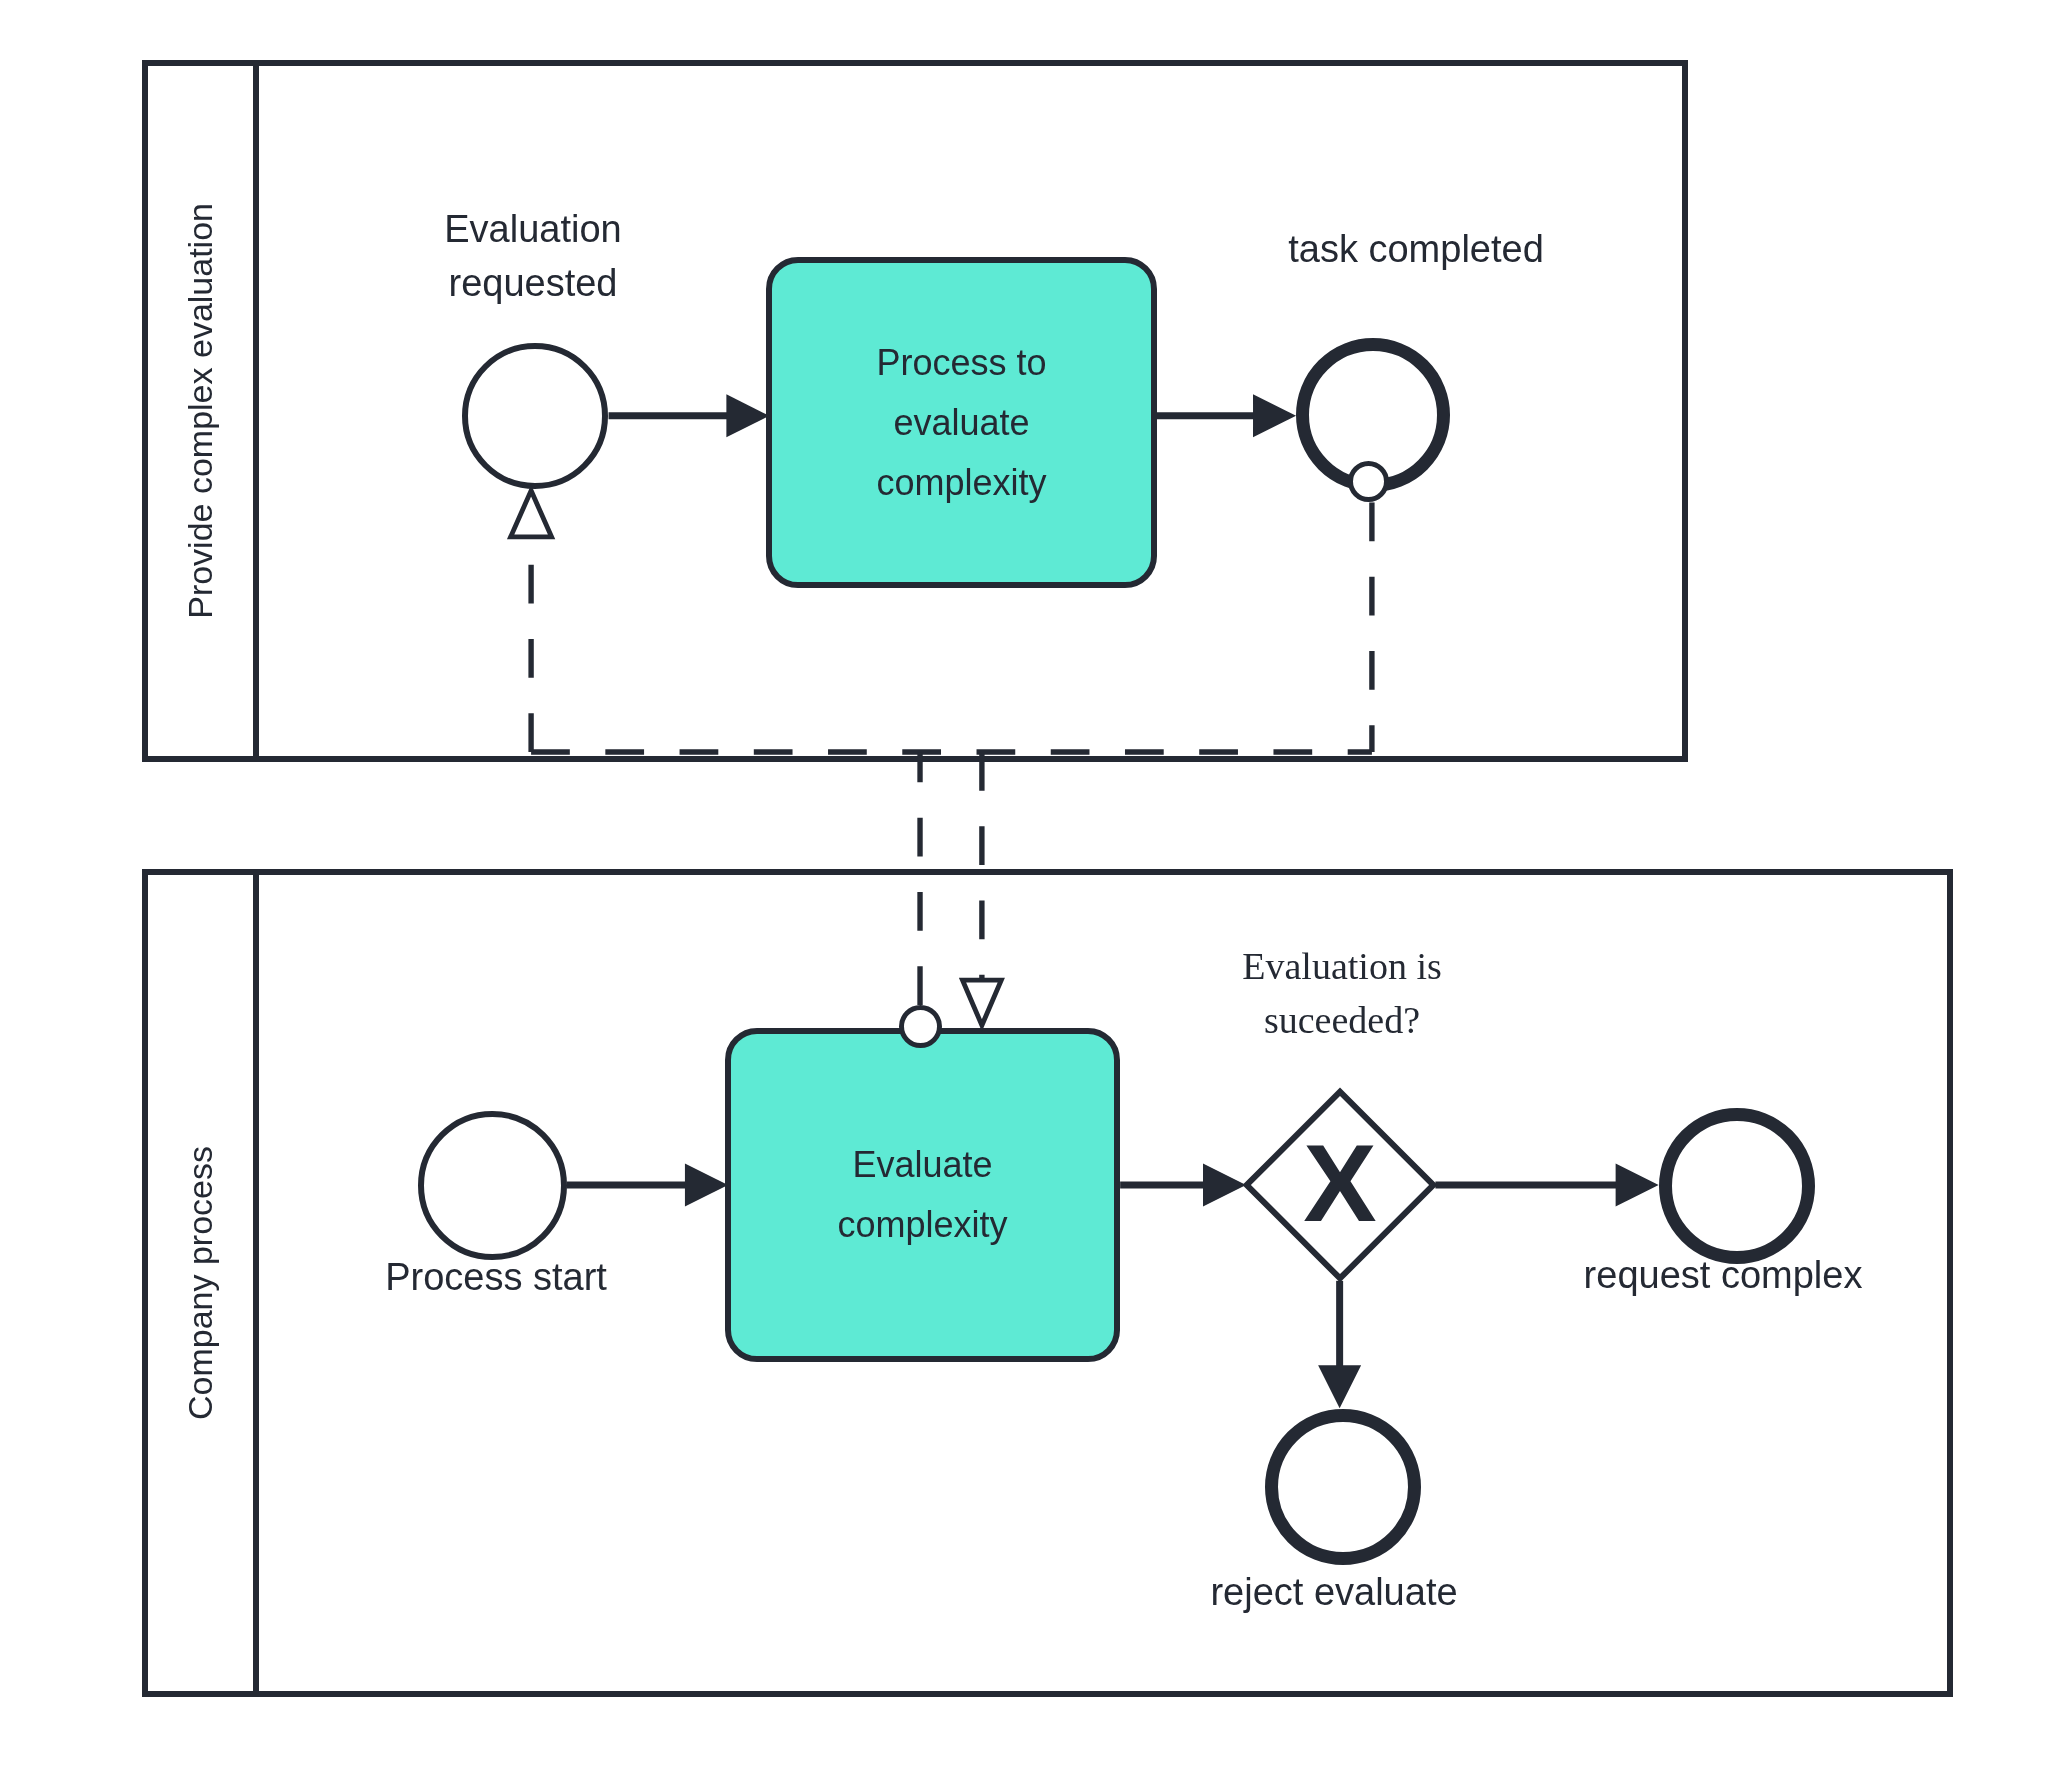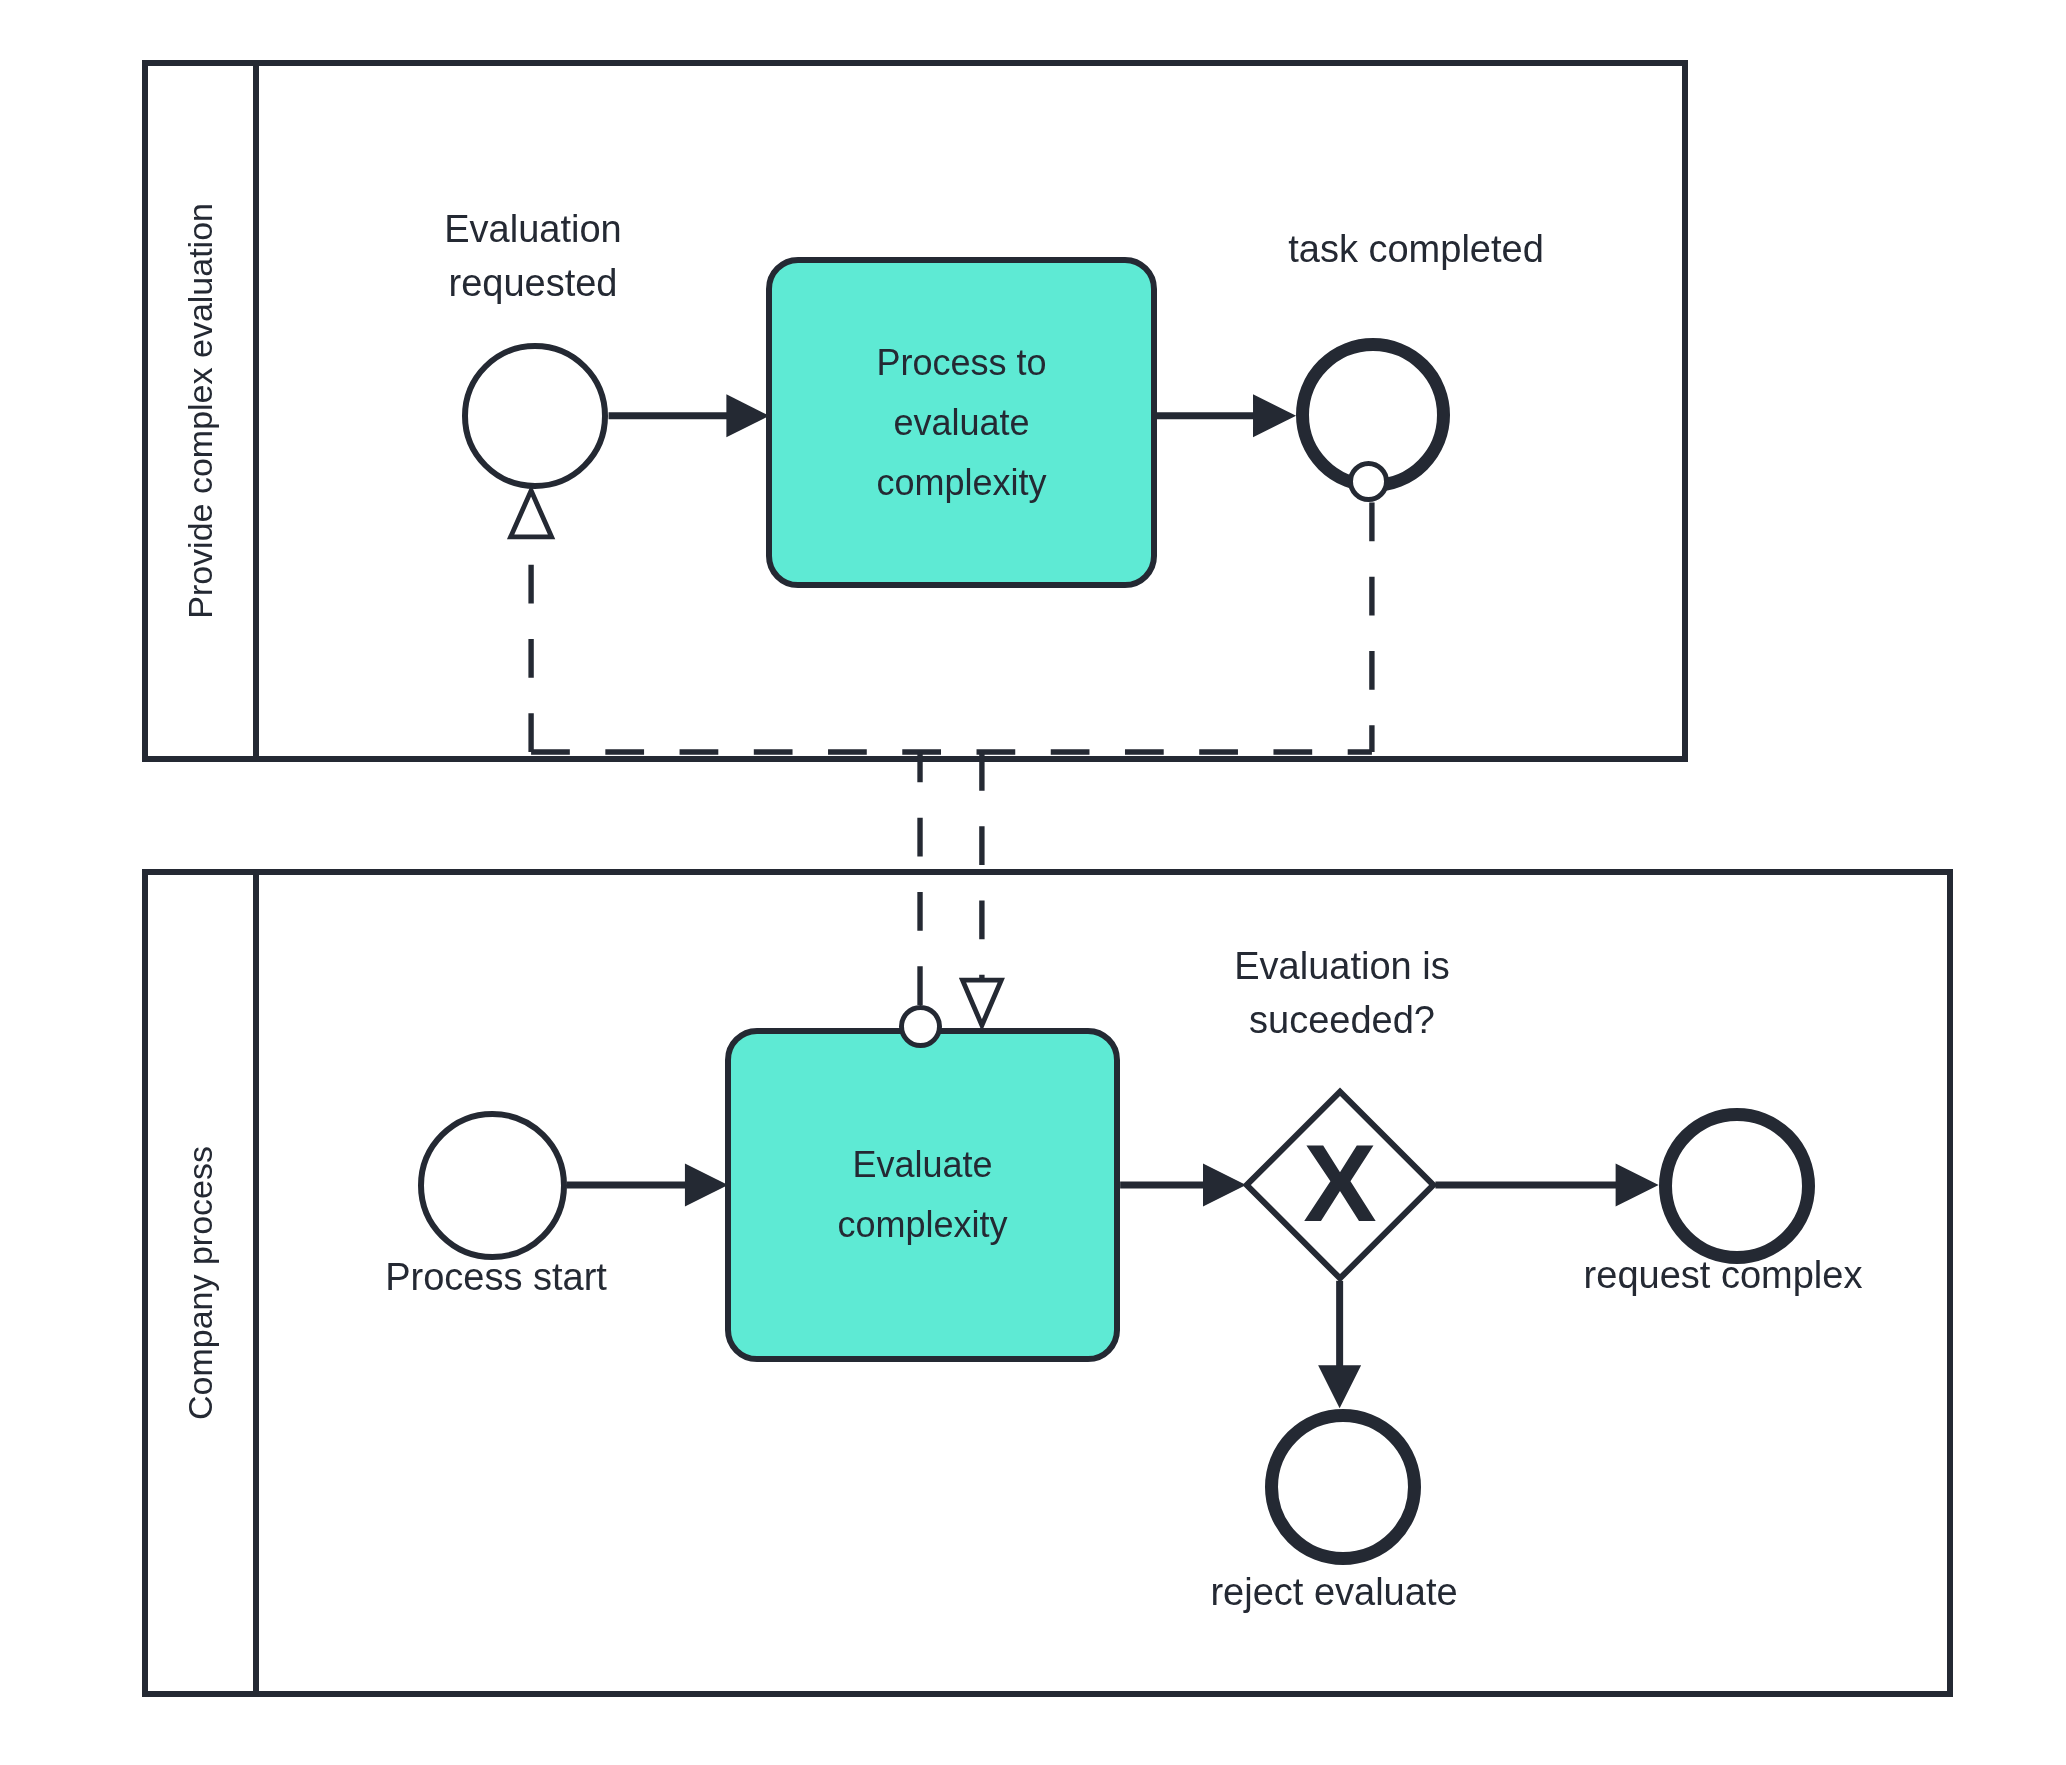--- a/index.html
+++ b/index.html
@@ -85,21 +85,21 @@
   <div class="event end" style="left:1296px;top:338px;width:154px;height:154px;"></div>
   <div class="anchor" style="left:1348px;top:461px;width:41px;height:41px;"></div>
 
   <div class="event start" style="left:418px;top:1111px;width:149px;height:149px;"></div>
   <div class="label" style="left:496px;top:1230px;margin-top:20px;">Process start</div>
 
   <div class="task" style="left:725px;top:1028px;width:395px;height:334px;">Evaluate
 complexity</div>
   <div class="anchor" style="left:899px;top:1005px;width:43px;height:43px;"></div>
 
-  <div class="label" style="left:1342px;top:939px;">Evaluation is
+  <div class="label" style="left:1342px;top:939px;font-family:Liberation Serif, serif;">Evaluation is
 suceeded?</div>
   <div class="gateway"></div>
   <div class="gateway-x">X</div>
 
   <div class="event end" style="left:1659px;top:1108px;width:156px;height:156px;"></div>
   <div class="label" style="left:1723px;top:1248px;">request complex</div>
 
   <div class="event end" style="left:1265px;top:1409px;width:156px;height:156px;"></div>
   <div class="label" style="left:1334px;top:1565px;">reject evaluate</div>
 

